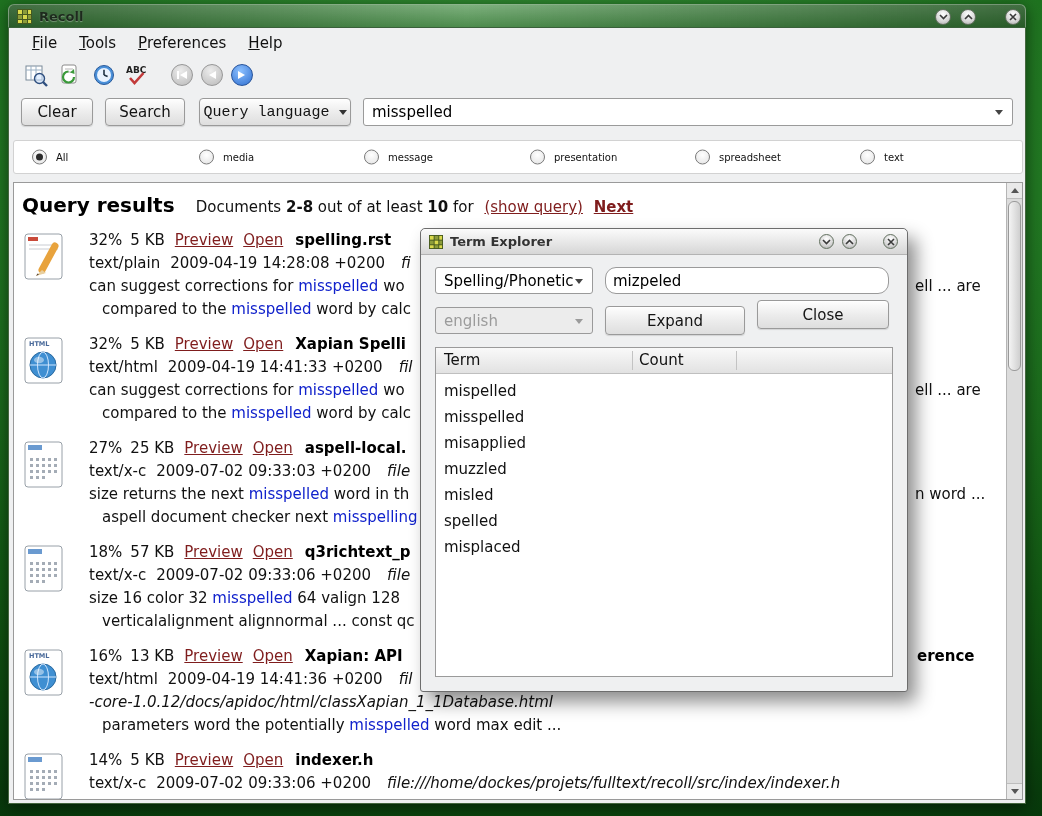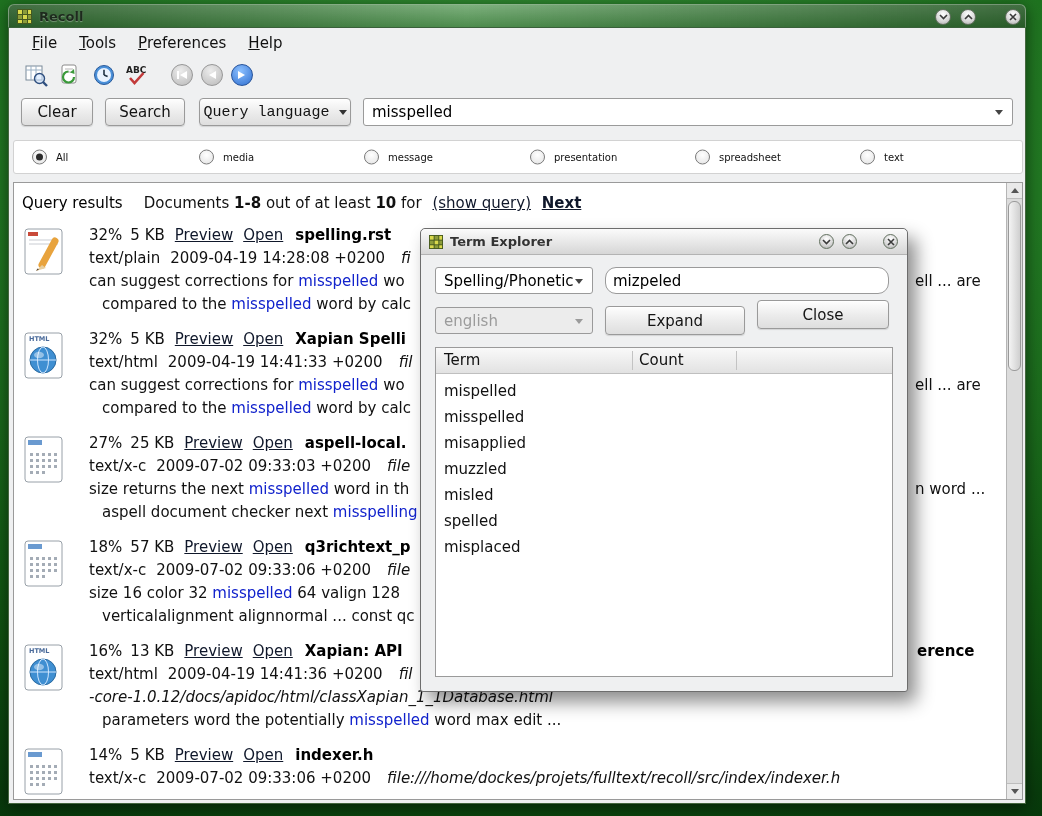--- a/index.html
+++ b/index.html
@@ -52,23 +52,23 @@
     border:1px solid #d2d2d2; border-radius:3px; }
   .cat { position:absolute; top:50%; transform:translateY(-50%); display:flex; align-items:center; gap:9px; font-size:10px; color:#111; cursor:pointer; }
   .radio { width:15px; height:15px; border-radius:50%; border:1px solid #7a7a7a;
     background:radial-gradient(circle at 50% 35%, #fff, #e2e2e2); display:inline-flex; align-items:center; justify-content:center; }
   .dot { width:7px; height:7px; border-radius:50%; background:#2b2b2b; }
 
   .results-panel { position:absolute; left:4px; top:154px; width:1010px; height:618px; background:#fff;
     border:1px solid #9a9a9a; overflow:hidden; }
   .results-content { position:absolute; left:6px; top:4px; right:17px; bottom:0; overflow:hidden; }
   .results-header { margin:6px 0 12px 2px; white-space:nowrap; }
-  .qr-title { font-size:15px; font-weight:normal; color:#000; }
+  .qr-title { font-size:20px; font-weight:bold; color:#000; }
   .qr-detail { font-size:15px; color:#111; margin-left:16px; }
-  .rlink { color:#0f172a; text-decoration:underline; cursor:pointer; }
+  .rlink { color:#7f1d1d; text-decoration:underline; cursor:pointer; }
   .bold { font-weight:bold; }
   .qr-detail .rlink { margin-left:6px; }
 
   .result-item { position:relative; height:104px; }
   .ricon { position:absolute; left:2px; top:3px; width:44px; height:50px; }
   .rtext { margin-left:69px; }
   .rline { position:relative; height:23px; line-height:23px; font-size:15px; white-space:nowrap; color:#111; }
   .rline .rlink { margin-right:10px; }
   .pct { margin-right:8px; } .sz { margin-right:10px; }
   .rtitle { font-weight:bold; margin-left:2px; color:#000; }
@@ -252,21 +252,21 @@
             <span class="cat-label">text</span>
           </span>
         </div>
 
       <div class="results-panel">
         <div class="results-content">
           <div class="results-header">
             <span class="qr-title">Query results</span>
             <span class="qr-detail">
               <span>Documents</span>
-              <span class="bold">1-8</span>
+              <span class="bold">2-8</span>
               <span>out of at least</span>
               <span class="bold">10</span>
               <span>for</span>
               <span class="rlink">(show query)</span>
               <span class="rlink bold">Next</span>
             </span>
           </div>
           <div id="results-list">
               <div class="result-item">
                 <span class="ricon"><svg width="44" height="50" viewBox="0 0 44 50">

